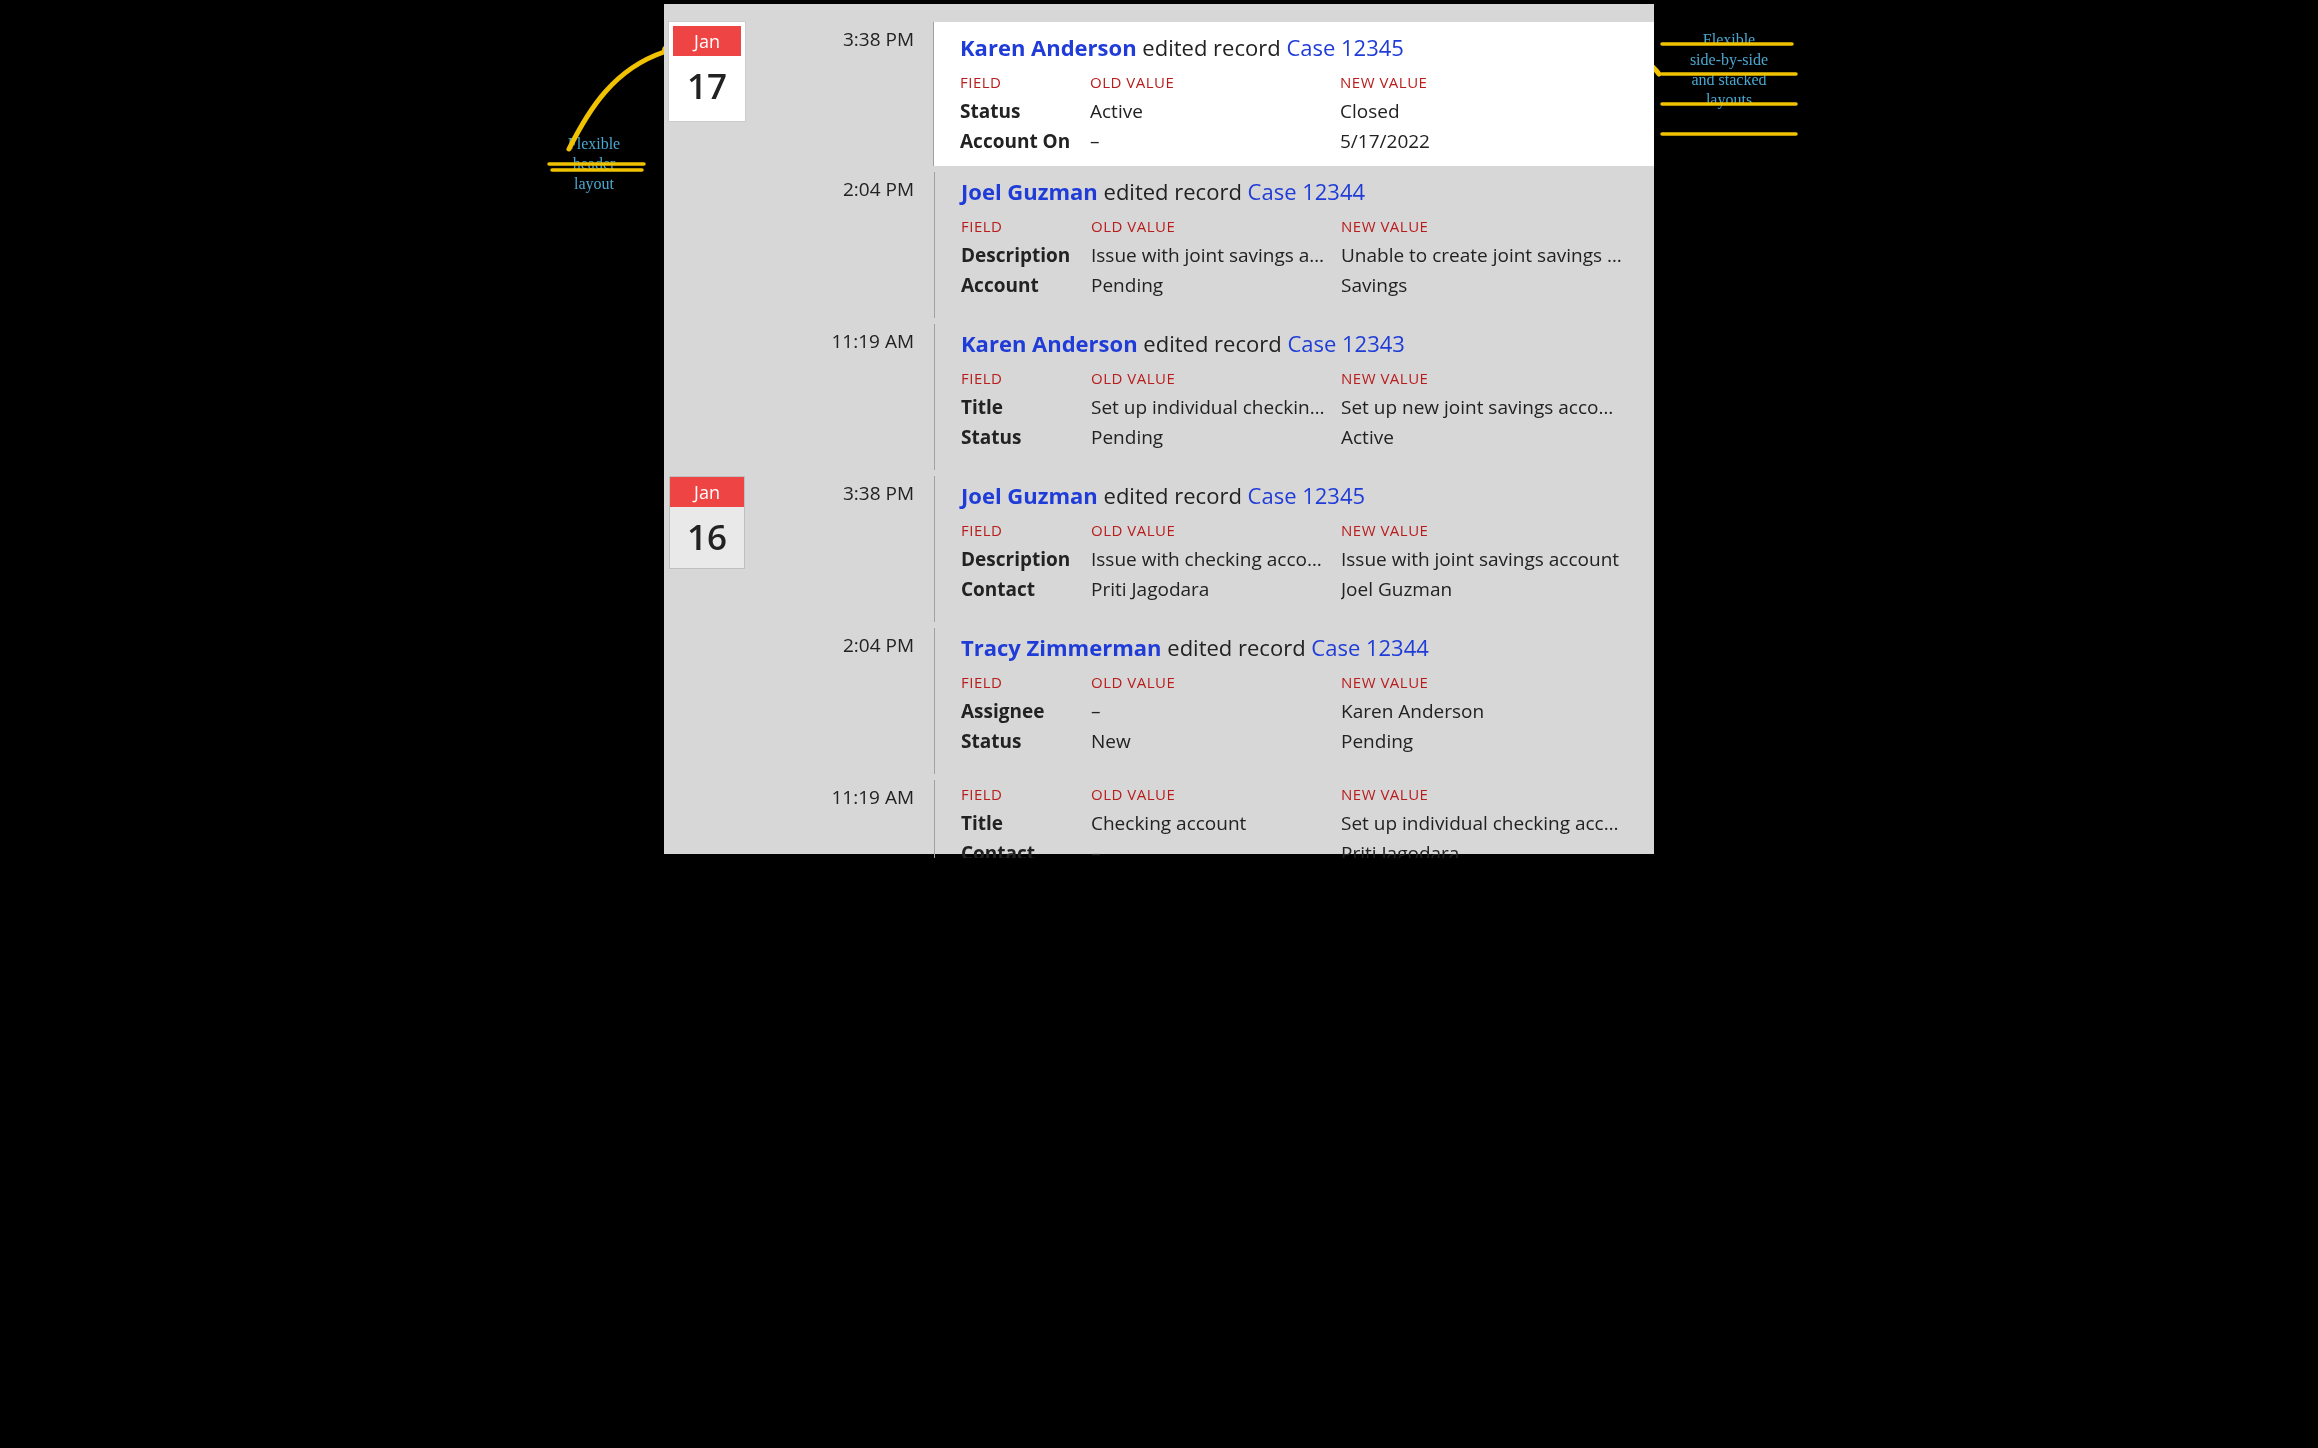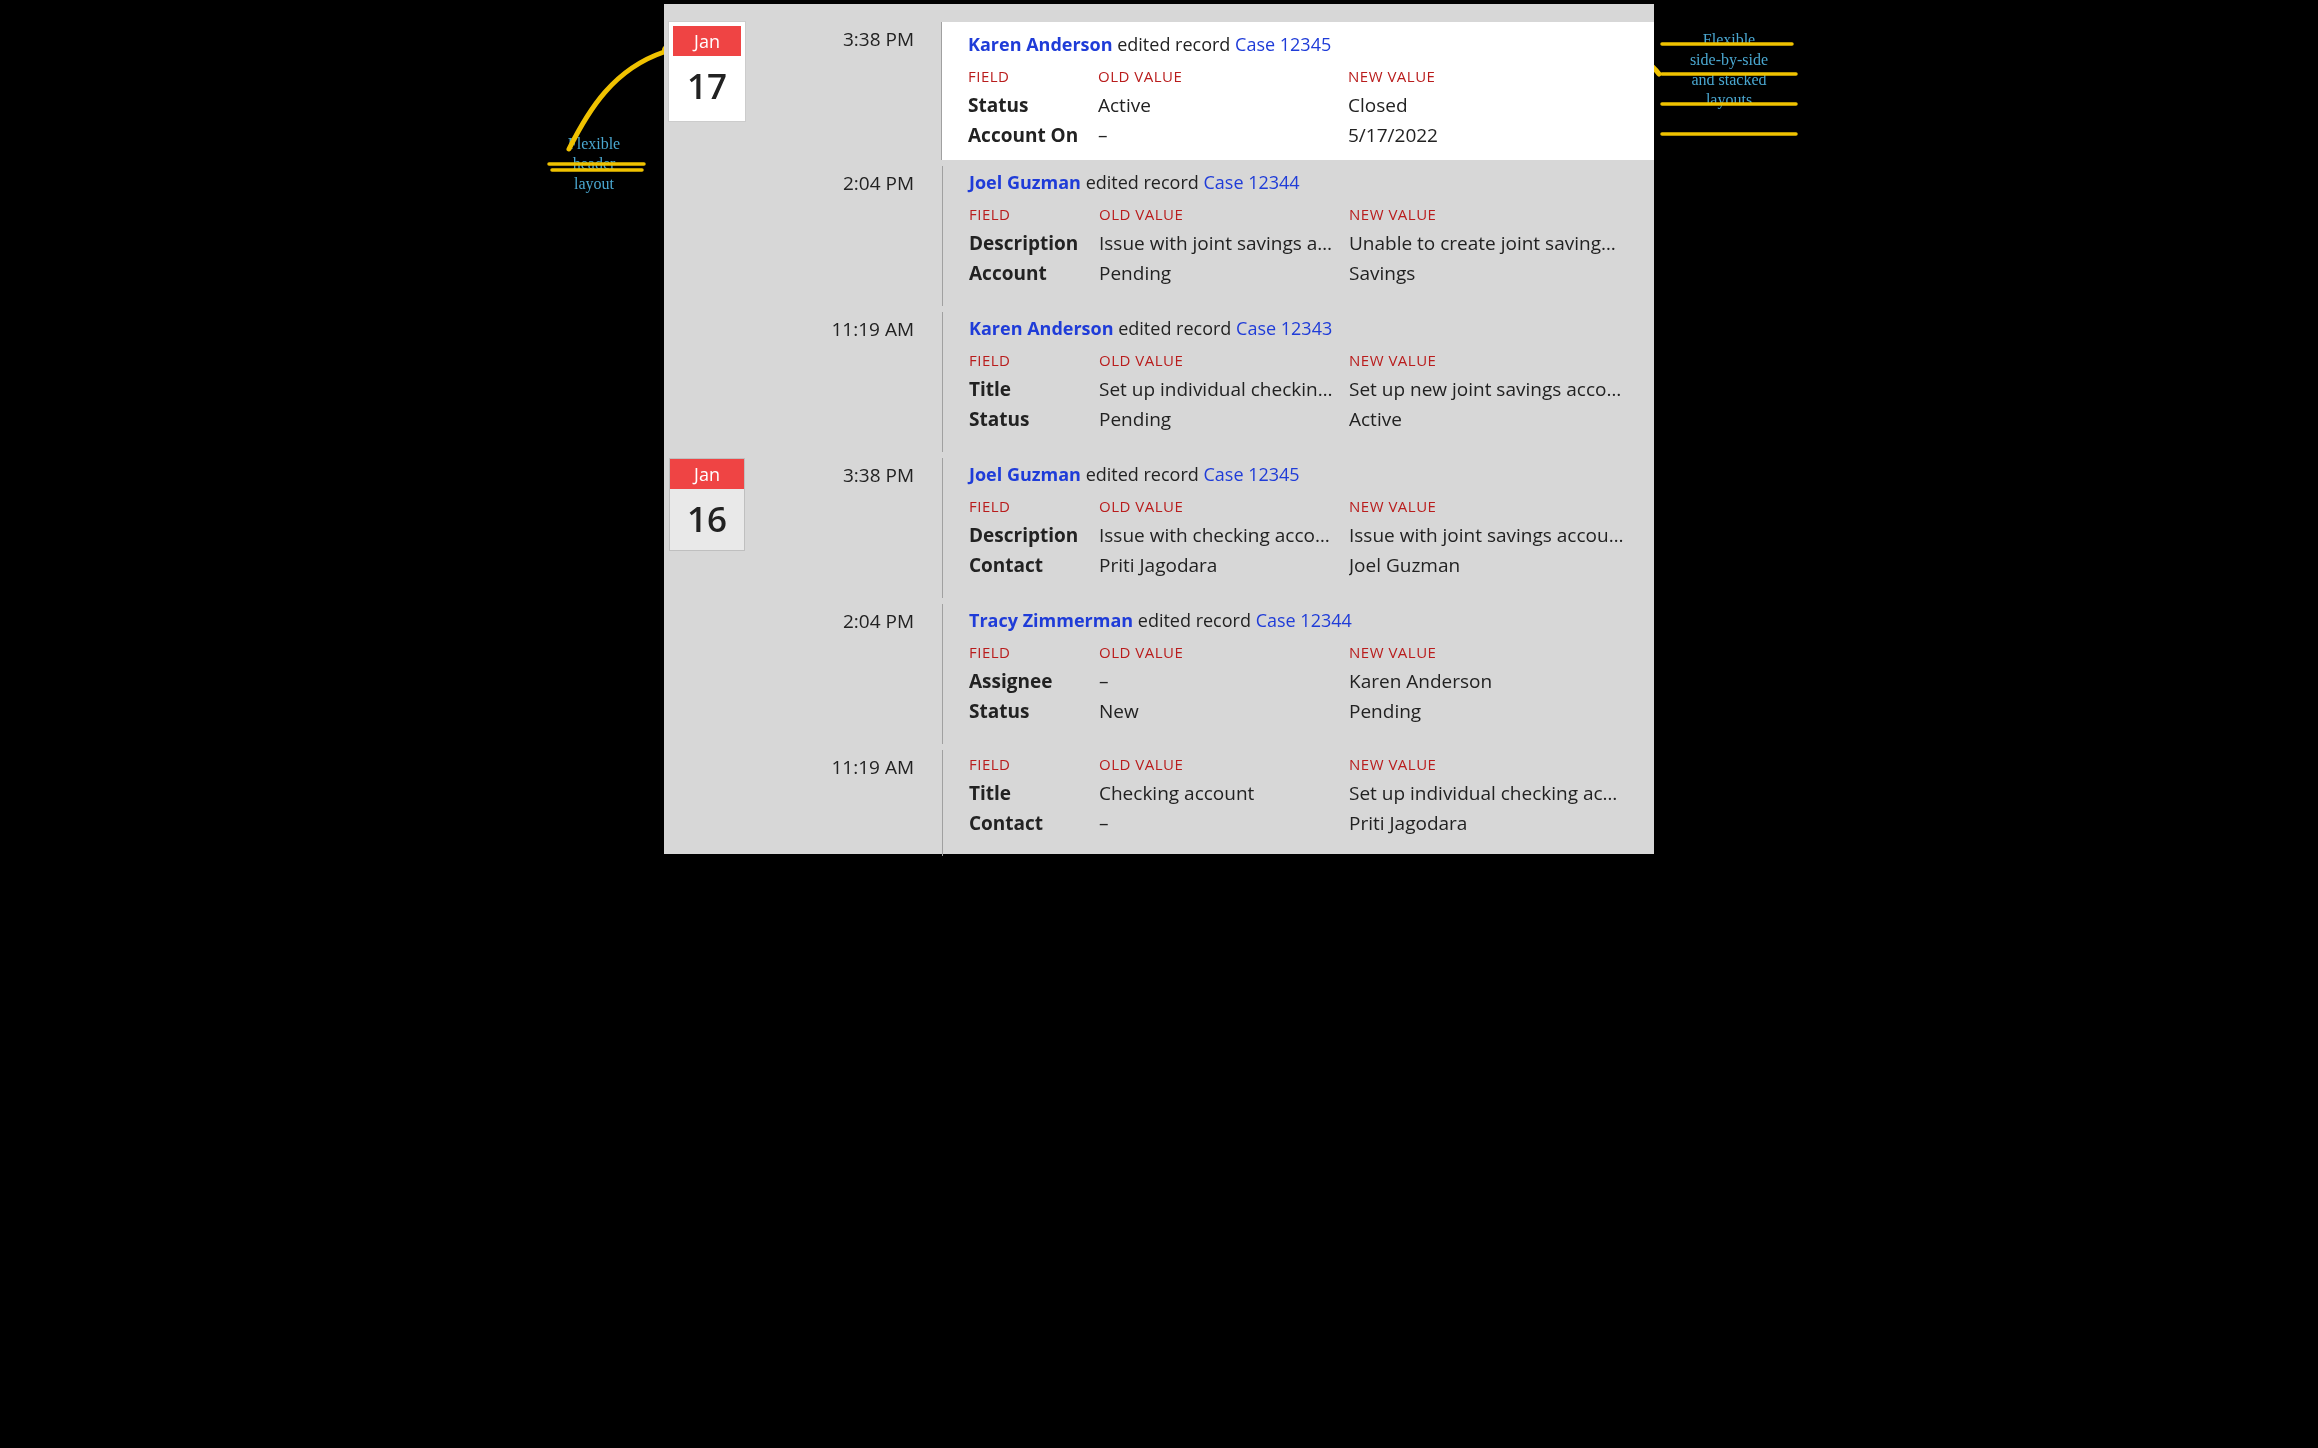--- a/index.html
+++ b/index.html
@@ -35,21 +35,21 @@
       color: #fff;
       font-size: 18px;
       padding: 3px 0;
     }
     .date-card-day {
       font-size: 35px;
       font-weight: 600;
       color: #222;
       padding: 6px 0 8px;
     }
-    .event-wrap { display: flex; margin-bottom: 6px; gap: 8px; }
+    .event-wrap { display: flex; margin-bottom: 6px; }
     .event-wrap .time-cell {
       flex: 0 0 270px;
       text-align: right;
       padding-right: 20px;
       padding-top: 4px;
       font-size: 19px;
       color: #222;
     }
     .event-wrap .content-cell {
       flex: 1;
@@ -57,21 +57,21 @@
       padding: 4px 20px 18px 26px;
     }
     .event-wrap .content-cell.highlighted {
       background: #fff;
       margin-left: -1px;
       border-left: 1px solid #a0a0a0;
       padding-top: 10px;
       padding-bottom: 10px;
     }
     .headline {
-      font-size: 18px;
+      font-size: 22px;
       color: #222;
       margin-bottom: 10px;
     }
     .headline .user {
       color: #1f3cd8;
       font-weight: 700;
     }
     .headline .case {
       color: #1f3cd8;
       font-weight: 400;

